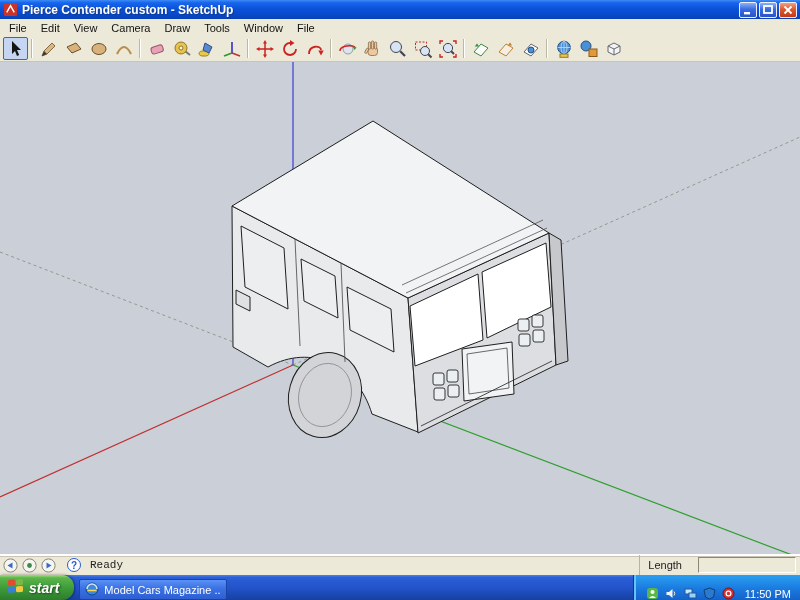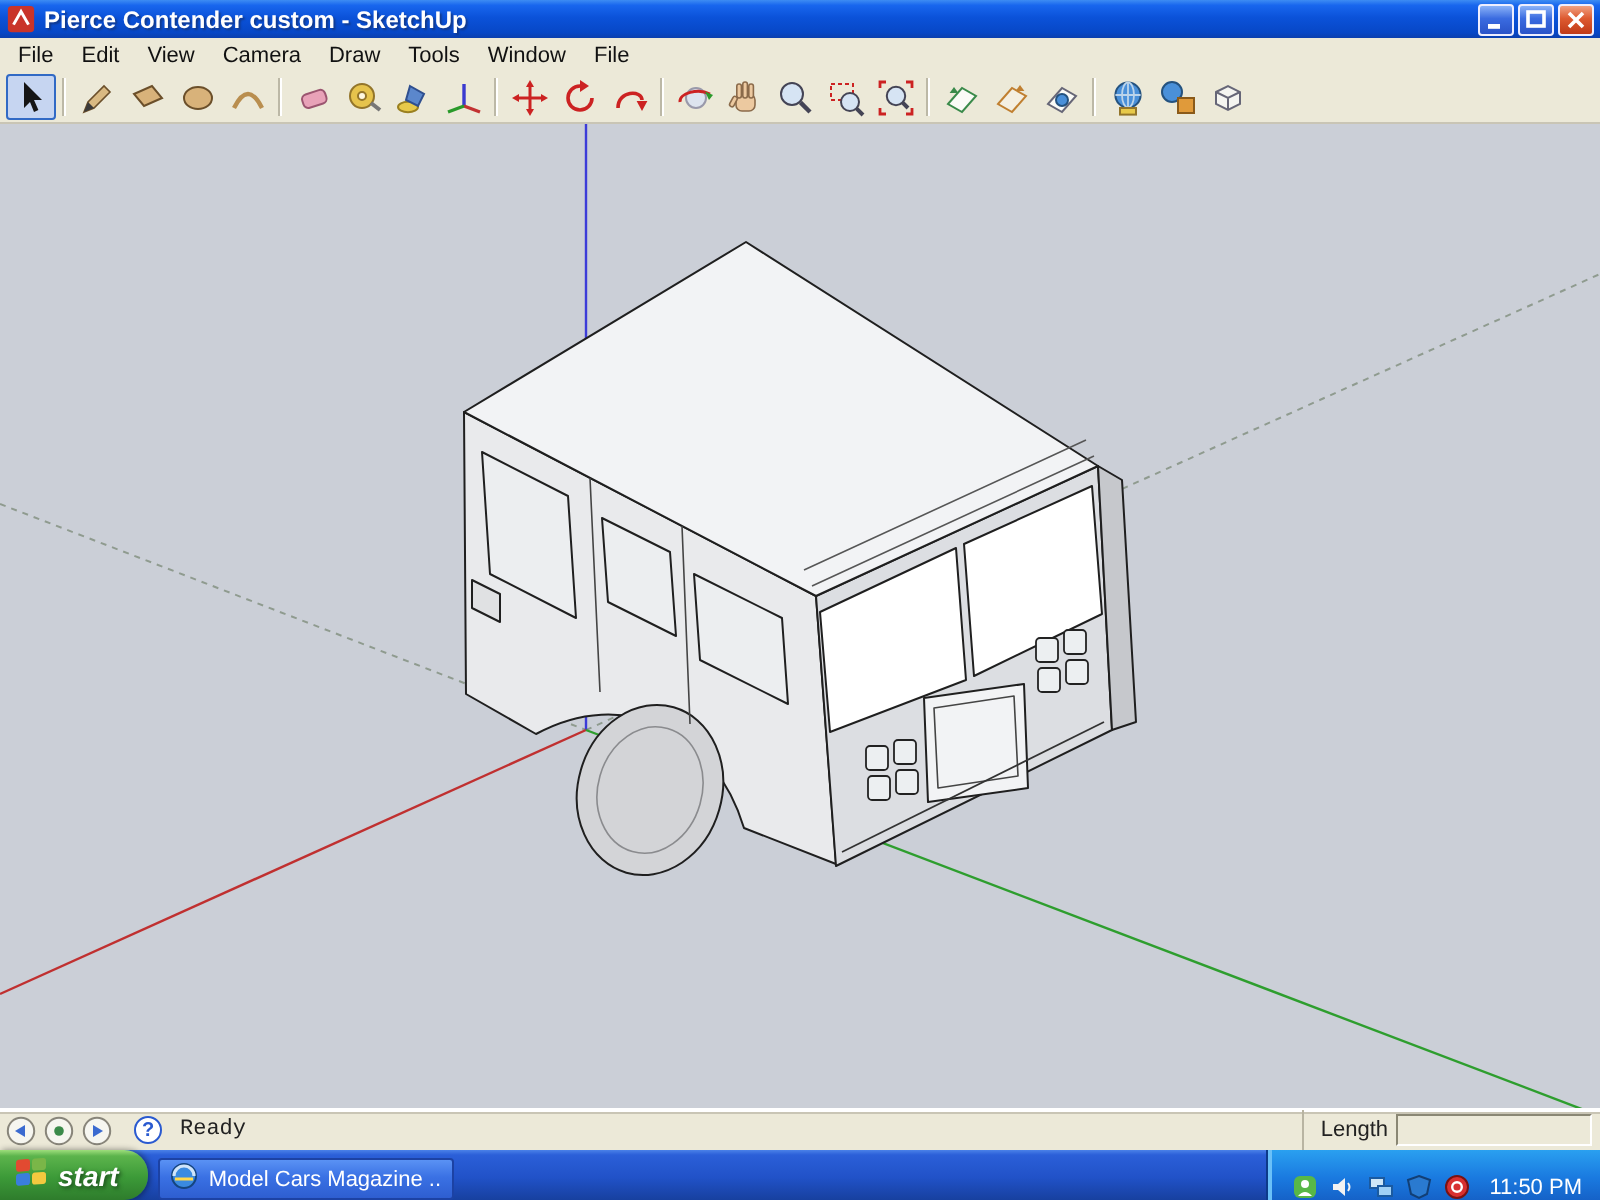--- a/index.html
+++ b/index.html
@@ -37,21 +37,21 @@
 
   
   .statusbar { height:21px; background:#ece9d8; border-top:1px solid #fff; display:flex;
     align-items:center; font-size:11px; color:#222; padding:0 2px; gap:3px;
     box-shadow:inset 0 1px 0 #fff, inset 0 2px 0 #c9c5b5; }
   .scircle { width:16px; height:16px; display:flex; align-items:center; justify-content:center; }
   .help-badge { width:14px; height:14px; border:1px solid #2a5ad0; border-radius:50%; color:#2a5ad0;
     font-weight:bold; font-size:10px; display:flex; align-items:center; justify-content:center;
     margin-left:8px; background:#fff; }
   .ready-text { margin-left:6px;font-family:Liberation Mono, monospace; }
-  .vcb { margin-left:auto; display:flex; align-items:center; gap:4px; padding-left:8px;
+  .vcb { margin-left:auto; display:flex; align-items:center; gap:16px; padding-left:8px;
     border-left:1px solid #b8b4a2; height:100%; }
   .vcb-label { color:#222; }
   .vcb-input { width:98px; height:16px; border:1px solid; border-color:#8a8774 #fff #fff #8a8774;
     background:#ece9d8; font-size:11px; padding:0 3px; margin-right:2px; }
 
   
   .taskbar { height:25px; display:flex; align-items:flex-end;
     background:linear-gradient(180deg,#4a81e8 0%,#2b5fd8 10%,#2152c8 55%,#17409f 100%); }
   .start-btn { height:25px; padding:0 15px 0 7px; display:flex; align-items:center; gap:5px;
     color:#fff; font-weight:bold; font-style:italic; font-size:14px;

